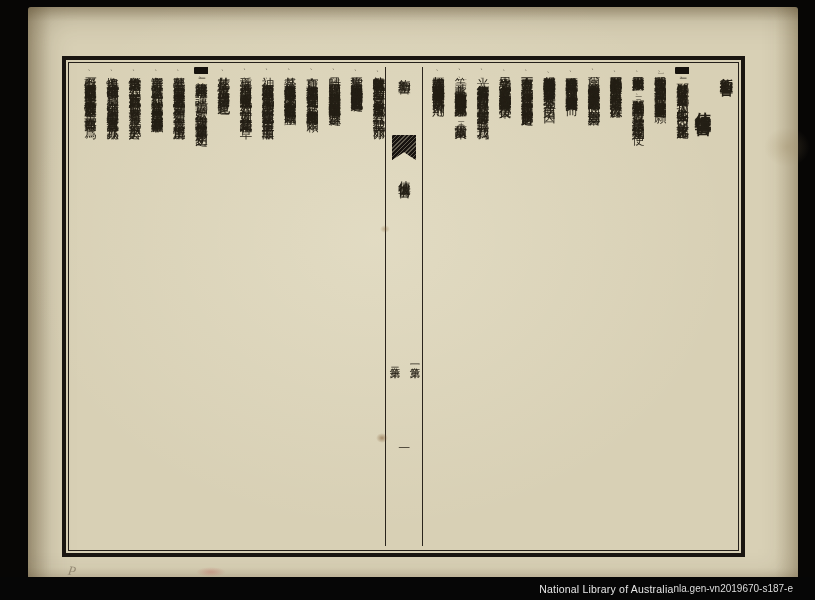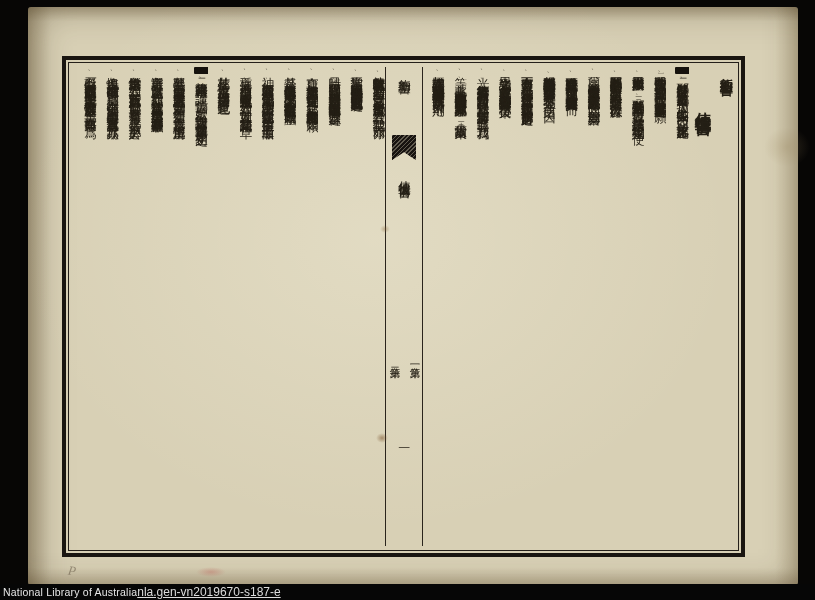--- a/index.html
+++ b/index.html
@@ -84,27 +84,27 @@
     background:radial-gradient(ellipse, rgba(190,110,100,.45), rgba(0,0,0,0) 70%);}
   .stain.s4{left:352px;top:218px;width:10px;height:8px;
     background:radial-gradient(ellipse, rgba(130,95,50,.4), rgba(0,0,0,0) 70%);}
   .pencil{
     position:absolute;left:40px;top:556px;
     font:italic 13px "Liberation Serif",serif;color:rgba(100,88,70,.55);
     transform:rotate(8deg);
   }
   
   .footer-band{
-    position:absolute;left:0;right:0;bottom:0;height:16px;
-    background:#060606;display:flex;align-items:center;justify-content:flex-start;
+    position:absolute;left:0;right:0;bottom:0;height:23px;
+    background:#060606;display:flex;align-items:center;justify-content:flex-end;
     font-family:"Liberation Sans","DejaVu Sans",sans-serif;
     color:#e6e6e6;
   }
   .footer-band .lib{font-size:10.5px;padding-left:3px;letter-spacing:.2px;}
-  .footer-band .id{font-size:12px;padding-right:42px;color:#dcdcdc;text-decoration:underline;}
+  .footer-band .id{font-size:10px;padding-right:22px;color:#dcdcdc;}
 </style>
 </head>
 <body>
 
 <div class="paper">
   <div class="plate">
     <div class="plate-inner">
       <div class="spread">
 
         <div class="page left">

